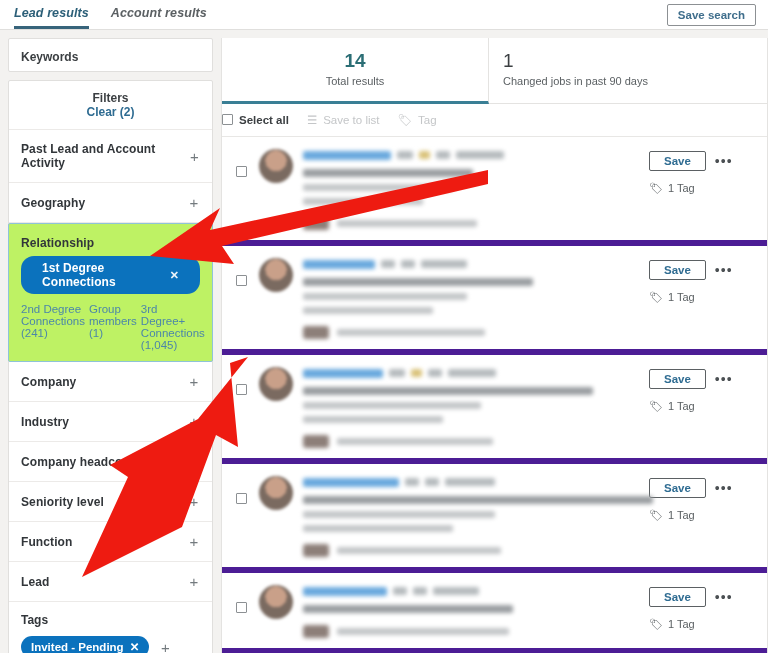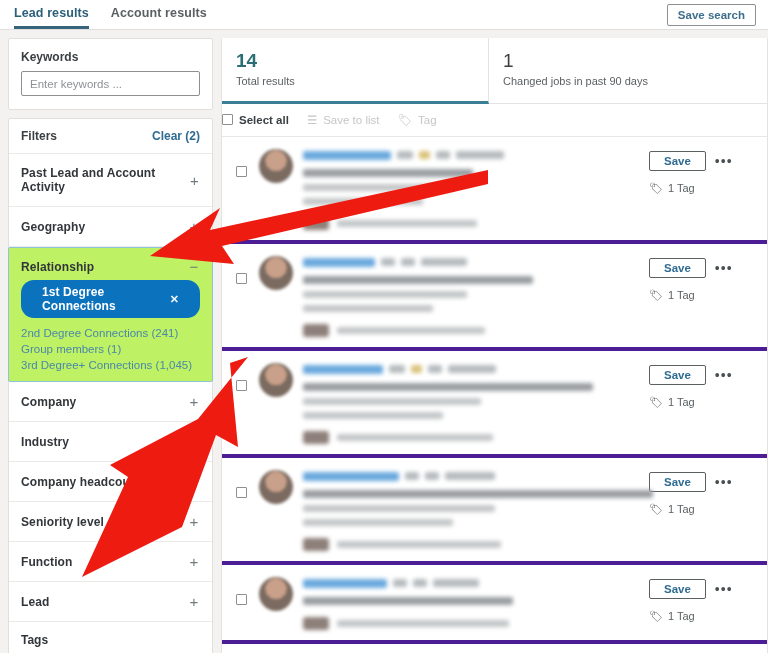--- a/index.html
+++ b/index.html
@@ -12,21 +12,21 @@
   body { position: relative; }
 
   
   .topbar {
     height: 30px; background: #fff;
     border-bottom: 1px solid #e0dfdd;
     display: flex; align-items: flex-end;
     padding: 0 10px 0 14px;
     position: relative;
   }
-  .tabs { display: flex; gap: 22px; height: 100%; align-items: center; }
+  .tabs { display: flex; gap: 22px; height: 100%; align-items: center; font-style: italic; }
   .tab {
     font-size: 12.5px; color: #5b6063; font-weight: 600;
     height: 100%; display: flex; align-items: center;
     border-bottom: 3px solid transparent; cursor: pointer;
     letter-spacing: .1px;
   }
   .tab.active { color: #2c5f78; border-bottom-color: #37647b; }
   .save-search {
     position: absolute; right: 12px; top: 4px;
     border: 1px solid #8c9093; border-radius: 2px;
@@ -53,21 +53,21 @@
   .kw-input {
     width: 100%; height: 25px; border: 1px solid #8c9093;
     border-radius: 2px; font-size: 11.5px; color: #6a6f73;
     padding: 0 8px; font-family: "Liberation Sans", sans-serif;
     background: #fff; outline: none;
   }
   .kw-input::placeholder { color: #8d9296; }
 
   .filters-head {
     display: flex; justify-content: space-between; align-items: center;
-    padding: 10px 12px; border-bottom: 1px solid #eceae8;
+    padding: 10px 12px; border-bottom: 1px solid #eceae8; flex-direction: column;
   }
   .filters-title { font-size: 12px; font-weight: 600; color: #3b3f42; }
   .filters-clear { font-size: 12px; font-weight: 600; color: #2f6c92; cursor: pointer; }
 
   .frow {
     display: flex; justify-content: space-between; align-items: center;
     padding: 12px 12px; border-bottom: 1px solid #eceae8;
     cursor: pointer;
   }
   .frow-label { font-size: 12px; font-weight: 600; color: #32363a; letter-spacing: .1px; }
@@ -83,55 +83,55 @@
     padding: 11px 12px 6px;
   }
   .rel-body { padding: 0 12px 10px; }
   .chip {
     display: inline-flex; align-items: center; gap: 6px;
     background: #0b72bd; color: #fff; border-radius: 13px;
     font-size: 12px; font-weight: 700; padding: 5px 21px;
     cursor: pointer; letter-spacing: .1px;
   }
   .chip .x { font-size: 11px; opacity: .92; }
-  .rel-opts { margin-top: 9px; display: flex; flex-direction: column; gap: 4px; }
+  .rel-opts { margin-top: 9px; display: flex; flex-direction: row; gap: 4px; }
   .rel-opt { font-size: 11.5px; color: #4c87a8; cursor: pointer; }
 
   .tags-block { padding: 11px 12px 12px; border-bottom: 1px solid #eceae8; }
   .tags-label { font-size: 12px; font-weight: 600; color: #32363a; margin-bottom: 9px; }
   .tags-row { display: flex; align-items: center; gap: 10px; }
   .tag-chip {
     display: inline-flex; align-items: center; gap: 6px;
     background: #0b72bd; color: #fff; border-radius: 12px;
     font-size: 11.5px; font-weight: 700; padding: 4px 10px; cursor: pointer;
   }
 
   
   .stats { display: flex; border-bottom: 1px solid #e4e3e1; }
   .stat { padding: 12px 14px 14px; }
   .stat.first { width: 267px; border-right: 1px solid #e4e3e1;
-                border-bottom: 3px solid #3a7f95; margin-bottom: -1px; }
+                border-bottom: 3px solid #3a7f95; margin-bottom: -1px; text-align: center; }
   .stat-num { font-size: 19px; font-weight: 700; color: #2b6e75; line-height: 1.15; }
   .stat-num.plain { color: #3b3f42; font-weight: 400; }
   .stat-lbl { font-size: 11px; color: #5b6063; margin-top: 3px; }
 
   .actionbar {
     display: flex; align-items: center; gap: 18px;
     padding: 9px 0; border-bottom: 1px solid #e8e7e5;
     background: #fff;
   }
   .cbx { width: 11px; height: 11px; border: 1px solid #8c9093;
          border-radius: 1px; background: #fff; display: inline-block; }
   .act { display: flex; align-items: center; gap: 6px; font-size: 11.5px;
          font-weight: 700; color: #3b3f42; cursor: pointer; }
   .act.dim { color: #c4c6c8; font-weight: 400; cursor: default; }
 
   
   .row { display: flex; padding: 12px 14px 10px 14px;
-         border-bottom: 4px solid #4c1d95; position: relative; }
+         border-bottom: 6px solid #4c1d95; position: relative; }
   .row-cbx { padding-top: 14px; margin-right: 12px; }
   .avatar { width: 34px; height: 34px; border-radius: 50%;
             flex: 0 0 34px; margin-right: 10px; overflow: hidden;
             filter: blur(1.6px); }
   .rbody { flex: 1 1 auto; min-width: 0; }
   .blur { filter: blur(2.1px); }
   .nameline { display: flex; align-items: center; gap: 6px; height: 13px; }
   .nm { height: 9px; background: #6aa9de; border-radius: 2px; }
   .badge { height: 8px; background: #b6bbbe; border-radius: 2px; }
   .badge.y { background: #d9c27a; }
@@ -168,23 +168,20 @@
   </div>
   <button class="save-search">Save search</button>
 </div>
 
 <div class="layout">
 
   <div class="sidebar">
 
     <div class="card">
       <div class="kw-label">Keywords</div>
-      <div class="kw-input-wrap">
-        <input class="kw-input" type="text" placeholder="Enter keywords ..." style="">
-      </div>
     </div>
 
     <div class="card">
       <div class="filters-head">
         <span class="filters-title">Filters</span>
         <span class="filters-clear">Clear (2)</span>
       </div>
 
       <div class="frow">
         <span class="frow-label">Past Lead and Account Activity</span>

